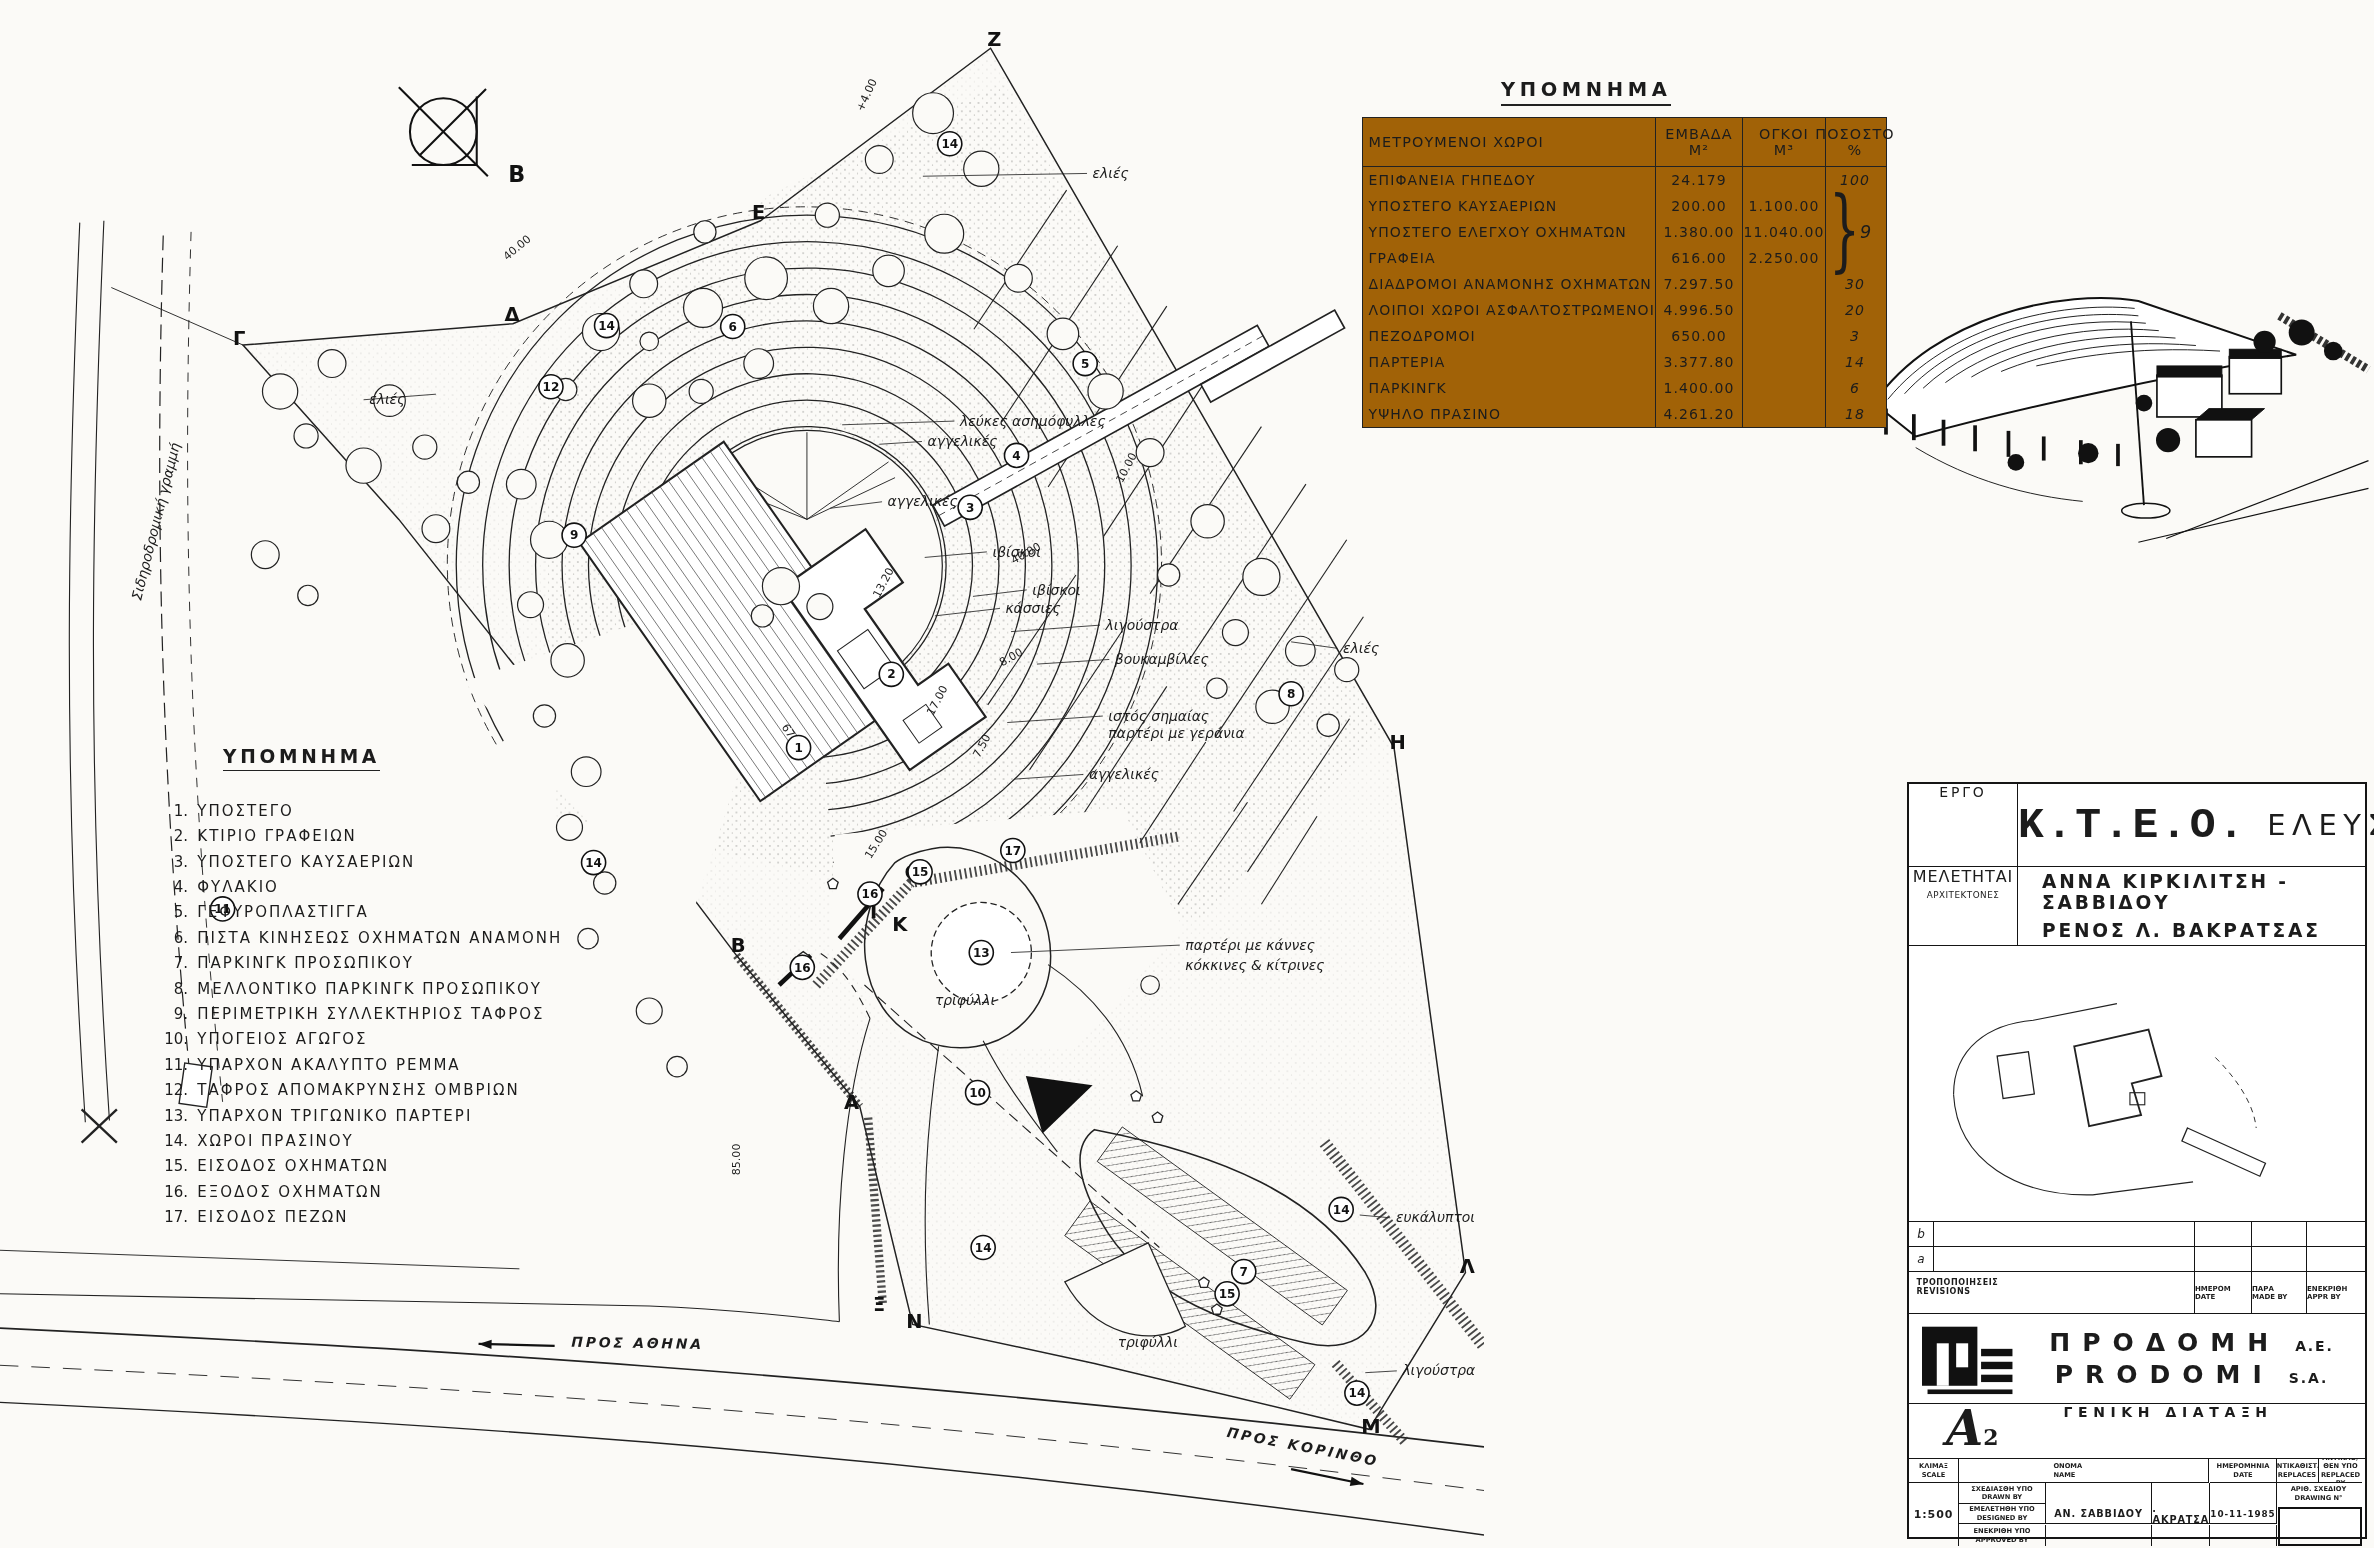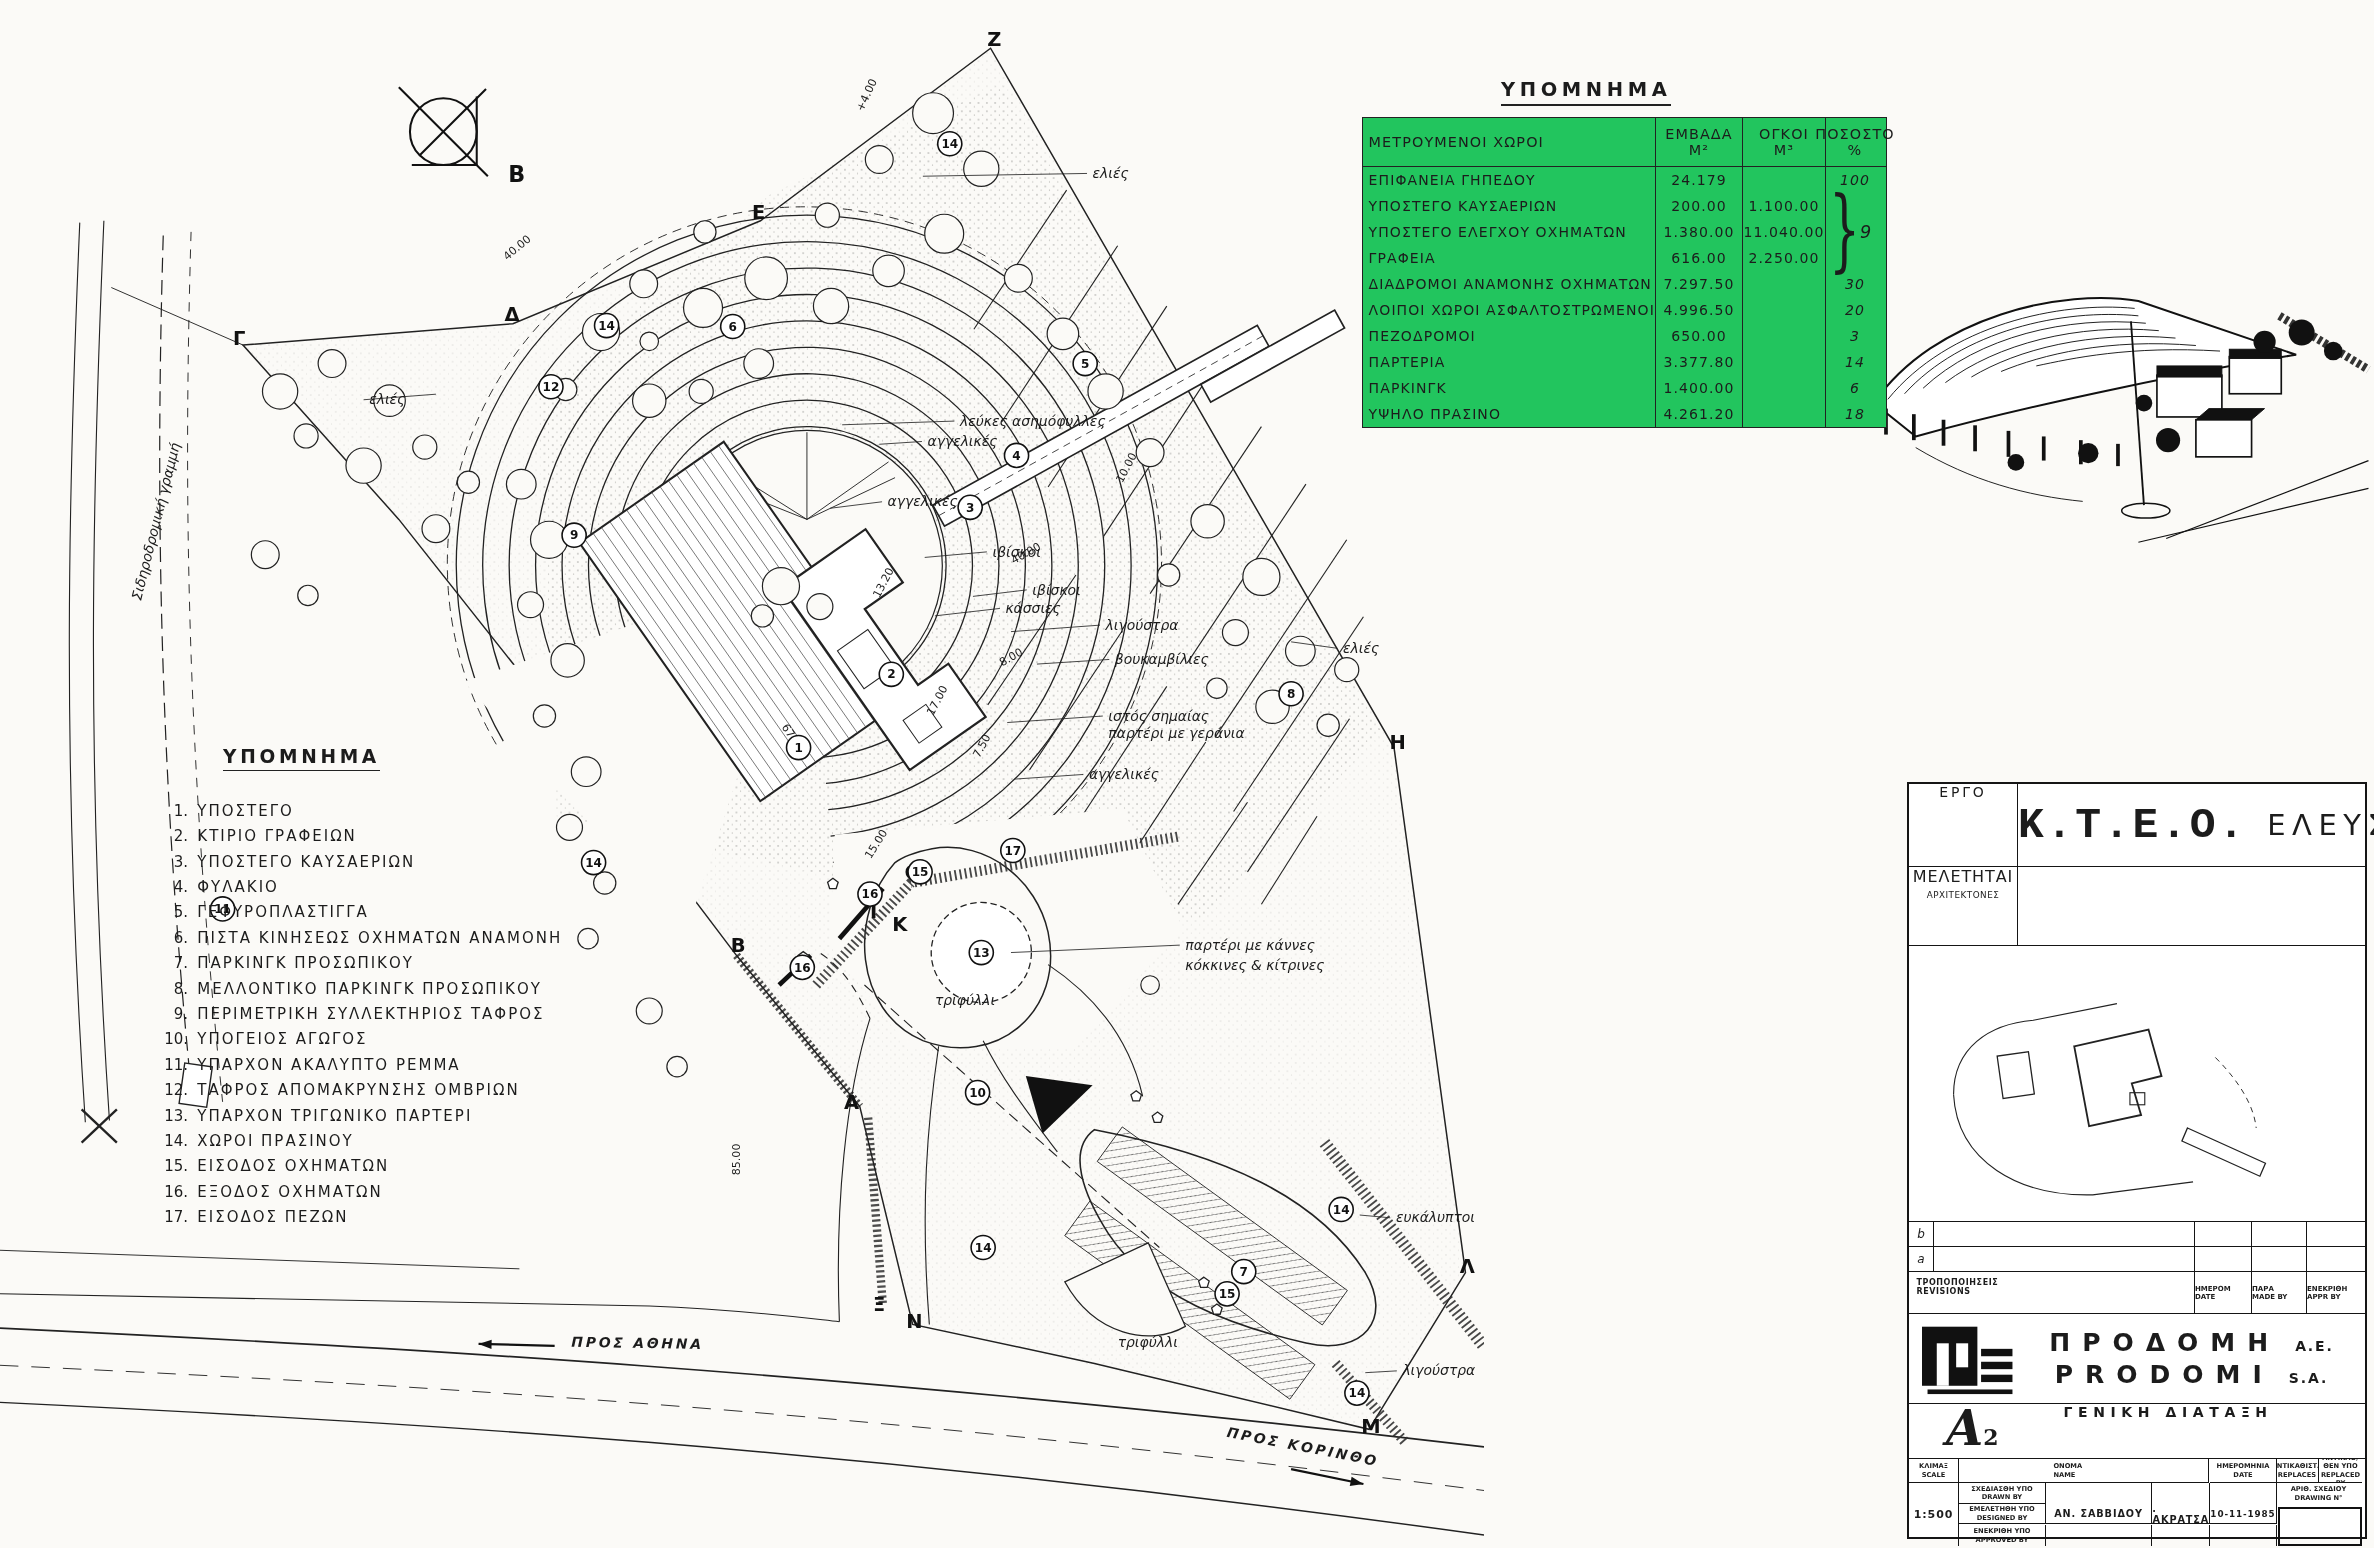--- a/index.html
+++ b/index.html
@@ -12,21 +12,21 @@
   #legend-title{margin-left:67px;display:inline-block;font-size:18.6px;letter-spacing:3.7px;
     border-bottom:1.9px solid #222;padding-bottom:2.8px;font-weight:bold;}
   #legend-items{margin-top:28px;}
   .lg-item{display:flex;font-size:15px;letter-spacing:2px;line-height:25.4px;white-space:nowrap;}
   .lg-num{width:32px;text-align:right;margin-right:9.3px;letter-spacing:0;}
 
   
   #area-block{left:1362px;top:78px;width:525px;}
   #area-title{margin-left:139px;display:inline-block;font-size:19.5px;letter-spacing:4.6px;font-weight:bold;
     border-bottom:2.8px solid #222;padding-bottom:2.8px;}
-  #area-table{position:relative;margin-top:11px;border:1.9px solid #222;background:#22c55e;}
+  #area-table{position:relative;margin-top:11px;border:1.9px solid #222;background:#a16207;}
   .at-row{display:grid;grid-template-columns:293px 87px 83px 58px;}
   .at-cell{border-right:1.3px solid #222;padding:0 5.6px;display:flex;align-items:center;justify-content:center;
     font-size:14px;letter-spacing:1.1px;}
   .at-cell:last-child{border-right:none;}
   .at-head{height:48px;border-bottom:1.5px solid #222;font-size:14.4px;}
   .at-head .at-cell{font-size:14.4px;text-align:center;}
   .at-body .at-row{height:26px;}
   .at-label{justify-content:flex-start !important;white-space:nowrap;}
   .at-pct{font-style:italic;}
   #brace-wrap{position:absolute;left:464px;top:74px;height:82px;width:56px;pointer-events:none;}
@@ -698,20 +698,24 @@
     <div id="ktEO-line">
       <span id="kteo">Κ.Τ.Ε.Ο.</span>
       <span id="eleusinas">ΕΛΕΥΣΙΝΑΣ</span>
     </div>
   </div>
   <div id="tb-row2" class="tb-b">
     <div class="tb-leftcell">
       <span id="meletitai">ΜΕΛΕΤΗΤΑΙ</span>
       <span id="architektones">ΑΡΧΙΤΕΚΤΟΝΕΣ</span>
     </div>
+    <div id="arch-names">
+      <span class="arch-name">ΑΝΝΑ ΚΙΡΚΙΛΙΤΣΗ - ΣΑΒΒΙΔΟΥ</span>
+      <span class="arch-name">ΡΕΝΟΣ Λ. ΒΑΚΡΑΤΣΑΣ</span>
+    </div>
   </div>
 
   <div id="tb-keyplan" class="tb-b">
     <svg width="453" height="273" viewBox="0 0 488 294">
       <g stroke="#222" fill="none">
         <path d="M48,160 C48,110 86,84 134,80 L224,62" stroke-width="1.2"></path>
         <path d="M48,160 C52,232 118,270 198,268 L306,254" stroke-width="1.2"></path>
         <path d="M178,108 L258,90 L272,140 L240,148 L250,182 L194,194 Z" stroke-width="2"></path>
         <rect x="98" y="116" width="34" height="46" stroke-width="1.4" transform="rotate(-8 115 139)"></rect>
         <rect x="238" y="158" width="16" height="13" stroke-width="1.2"></rect>

